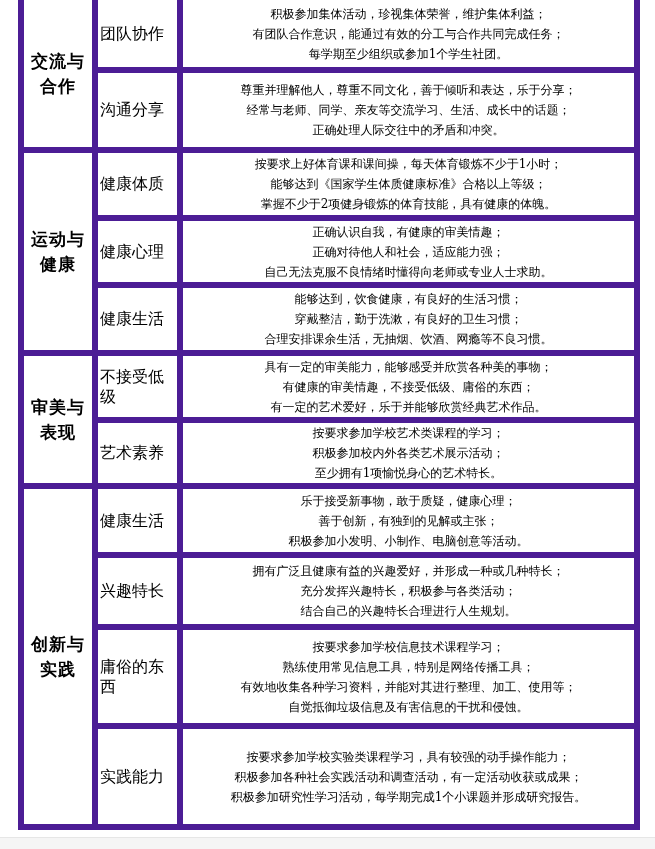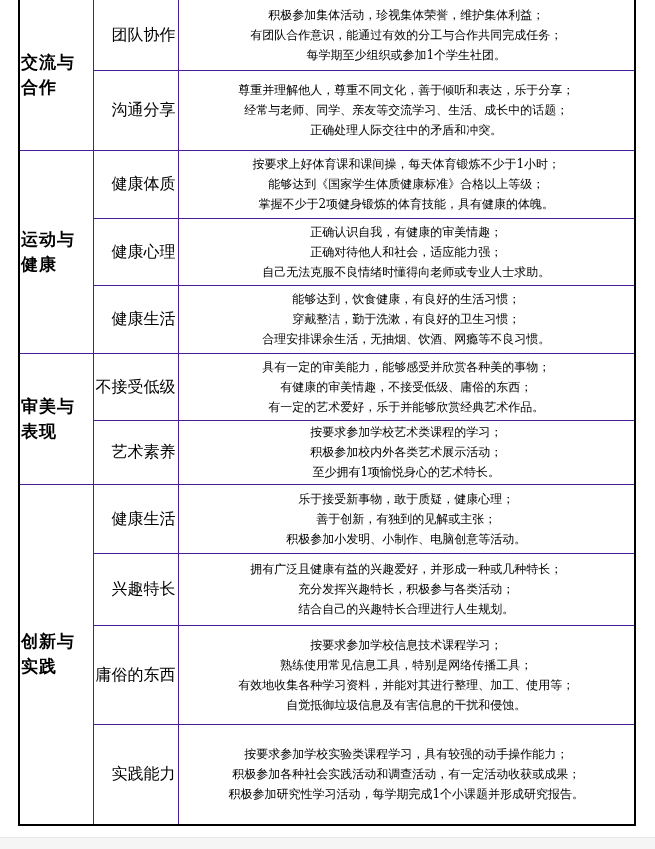--- a/index.html
+++ b/index.html
@@ -20,37 +20,38 @@
     position: absolute;
     left: 18px;
     top: 0;
     border-collapse: collapse;
     table-layout: fixed;
     width: 616px;
     border: 2px solid #000000;
     border-top: none;
   }
   table.eval td {
-    border: 1px solid #4c1d95;
+    border: 6px solid #4c1d95;
     vertical-align: middle;
     overflow: hidden;
   }
   table.eval tr:first-child td {
     border-top: none;
   }
   td.cat {
     font-size: 17px;
     font-weight: bold;
+    text-align: center;
     line-height: 25px;
     white-space: pre-line;
     letter-spacing: 1px;
   }
   td.item {
     font-size: 16px;
-    text-align: right;
+    text-align: left;
     line-height: 20px;
     padding: 0 2px;
   }
   td.desc {
     font-size: 12px;
     text-align: center;
     line-height: 20px;
     padding: 0 6px;
     white-space: pre-line;
   }

